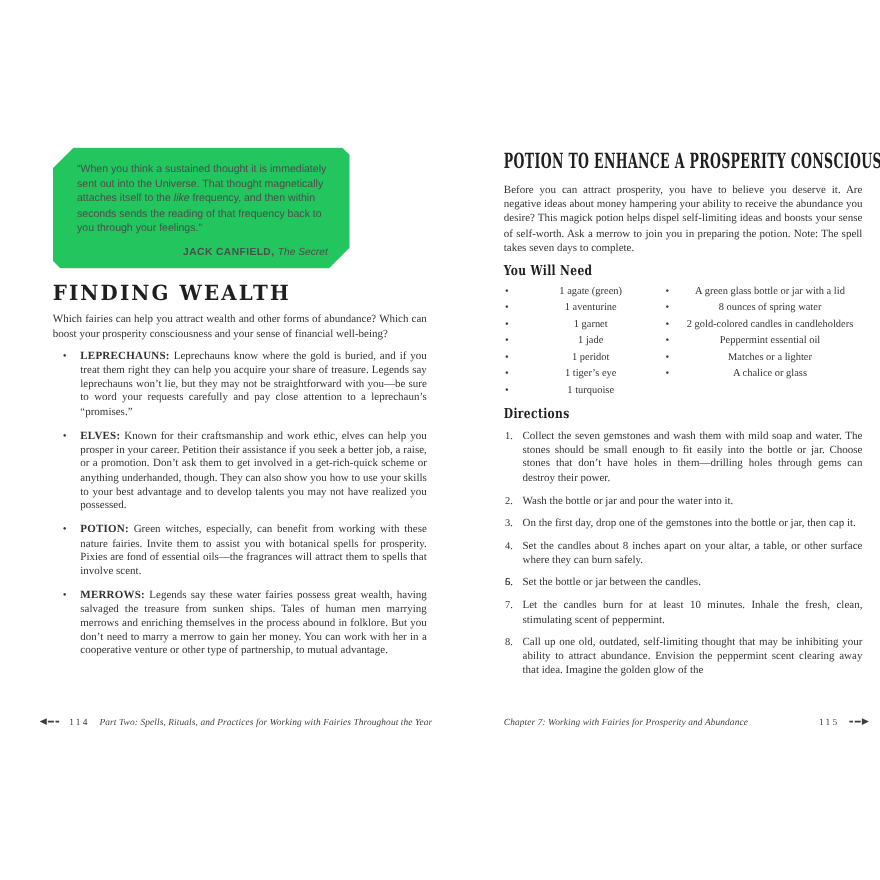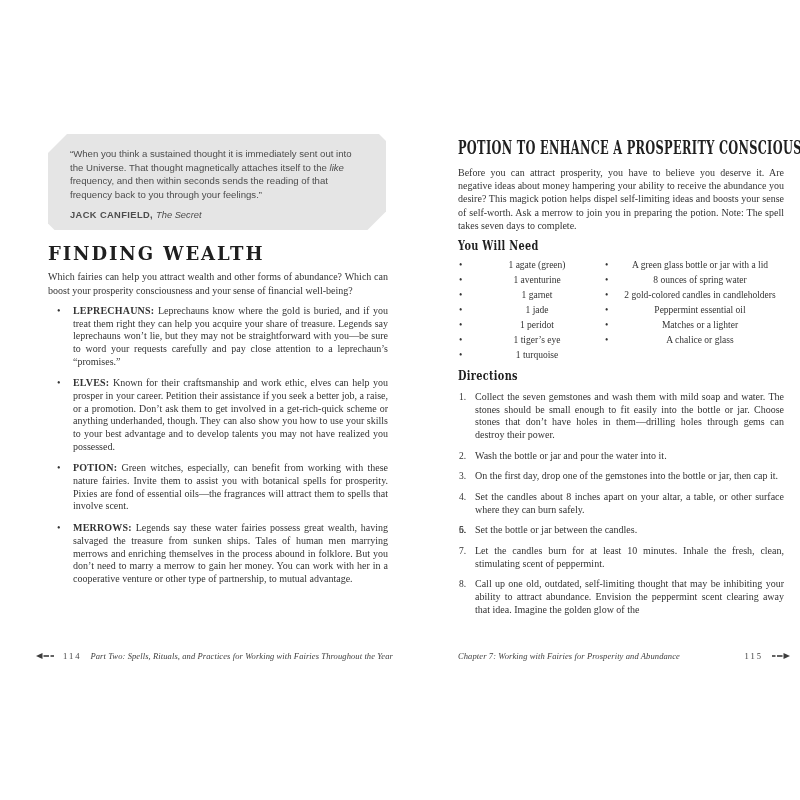--- a/index.html
+++ b/index.html
@@ -5,28 +5,28 @@
   html,body{margin:0;padding:0;background:#ffffff;}
   .canvas{position:relative;width:800px;height:800px;background:#ffffff;
           font-family:"Liberation Serif",serif;color:#333;overflow:hidden;}
 
   
   .page{position:absolute;top:0;}
   .page-left{left:48px;top:134px;width:340px;}
   .page-right{left:458px;top:138px;width:326px;}
 
   
-  .quote-box{background:#e5e5e5;width:338px;box-sizing:border-box;
+  .quote-box{background:#22c55e;width:270px;box-sizing:border-box;
     padding:13px 20px 10px 22px;
     clip-path:polygon(19px 0,calc(100% - 7px) 0,100% 7px,100% calc(100% - 19px),
                       calc(100% - 19px) 100%,7px 100%,0 calc(100% - 7px),0 19px);}
   .quote-text{margin:0;font-family:"Liberation Sans",sans-serif;font-size:9.6px;
     line-height:1.42;color:#4d4d4d;text-align:left;}
   .quote-attr{margin:9px 0 0;font-family:"Liberation Sans",sans-serif;font-size:9.3px;
-    color:#4d4d4d;}
+    color:#4d4d4d;text-align:right;}
   .quote-attr b{letter-spacing:.4px;}
   .quote-attr i{font-style:italic;}
 
   
   .display{font-family:"DejaVu Serif",serif;font-weight:700;color:#1f1f1f;
     transform-origin:left center;white-space:nowrap;}
   .h-main{font-size:19px;line-height:1;letter-spacing:2px;transform:scaleX(.95);
     margin:14px 0 7px;}
   .h-potion{font-size:19px;line-height:1;letter-spacing:.5px;transform:scaleX(.60);
     margin:0 0 9px;}

